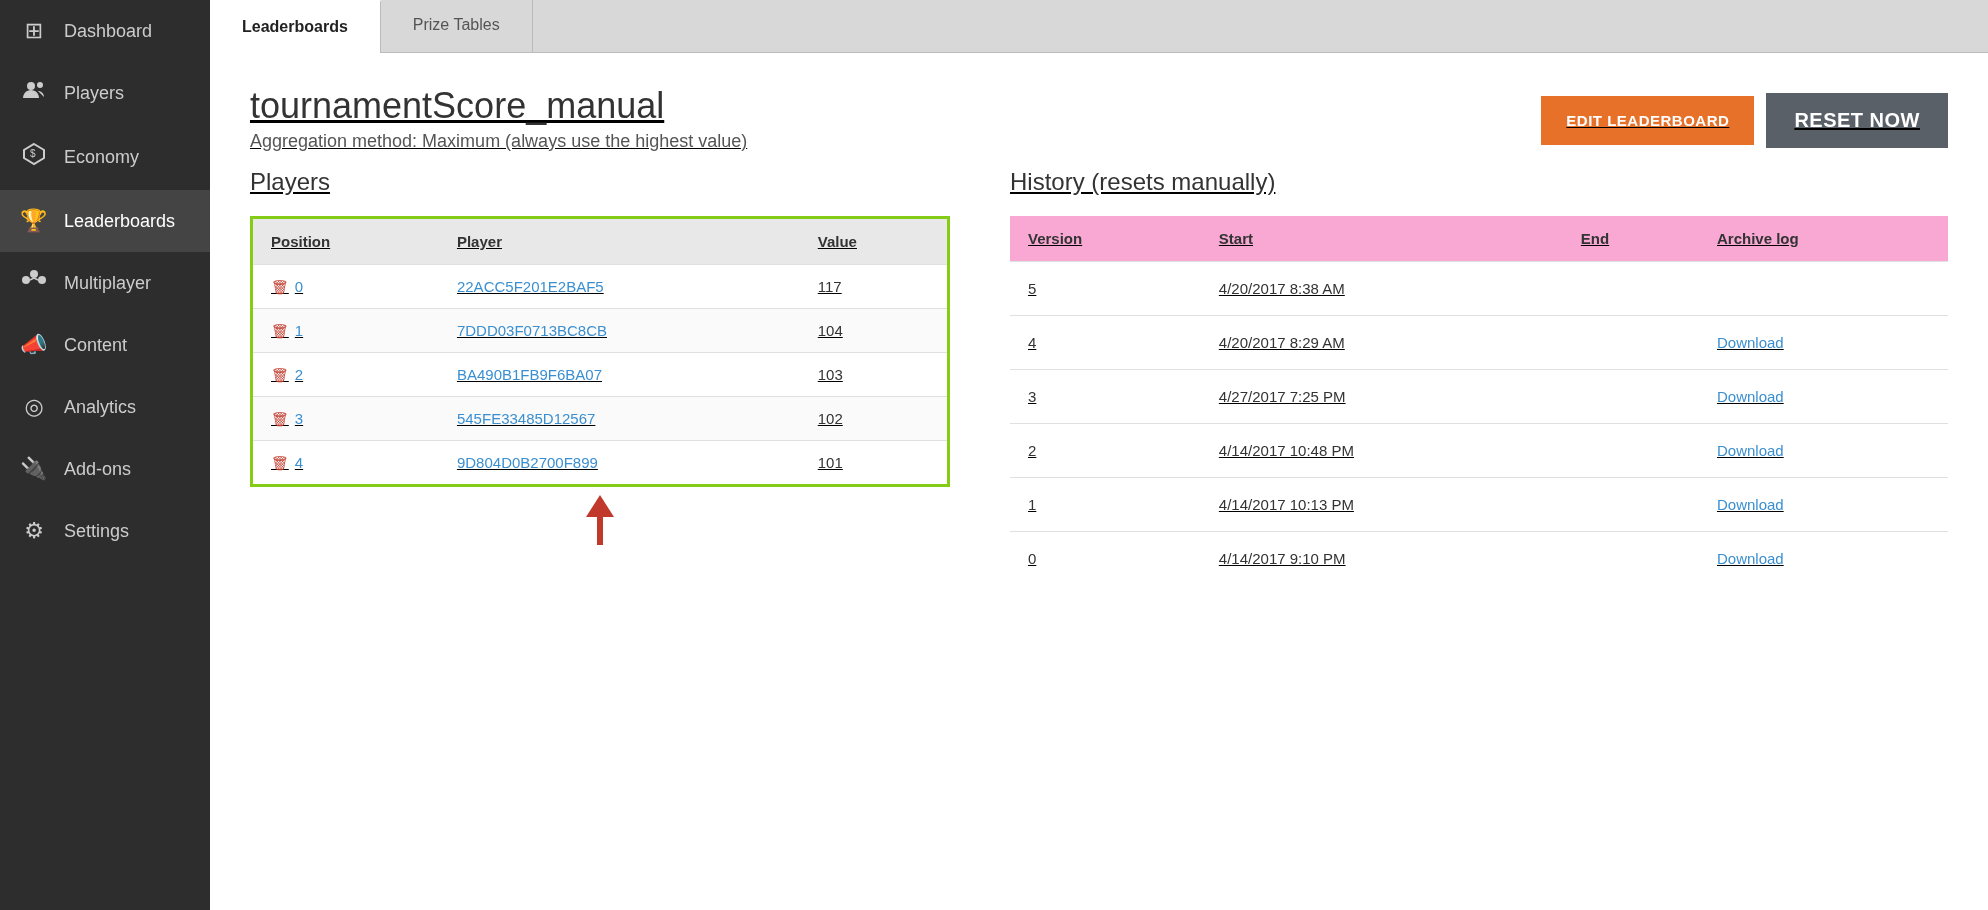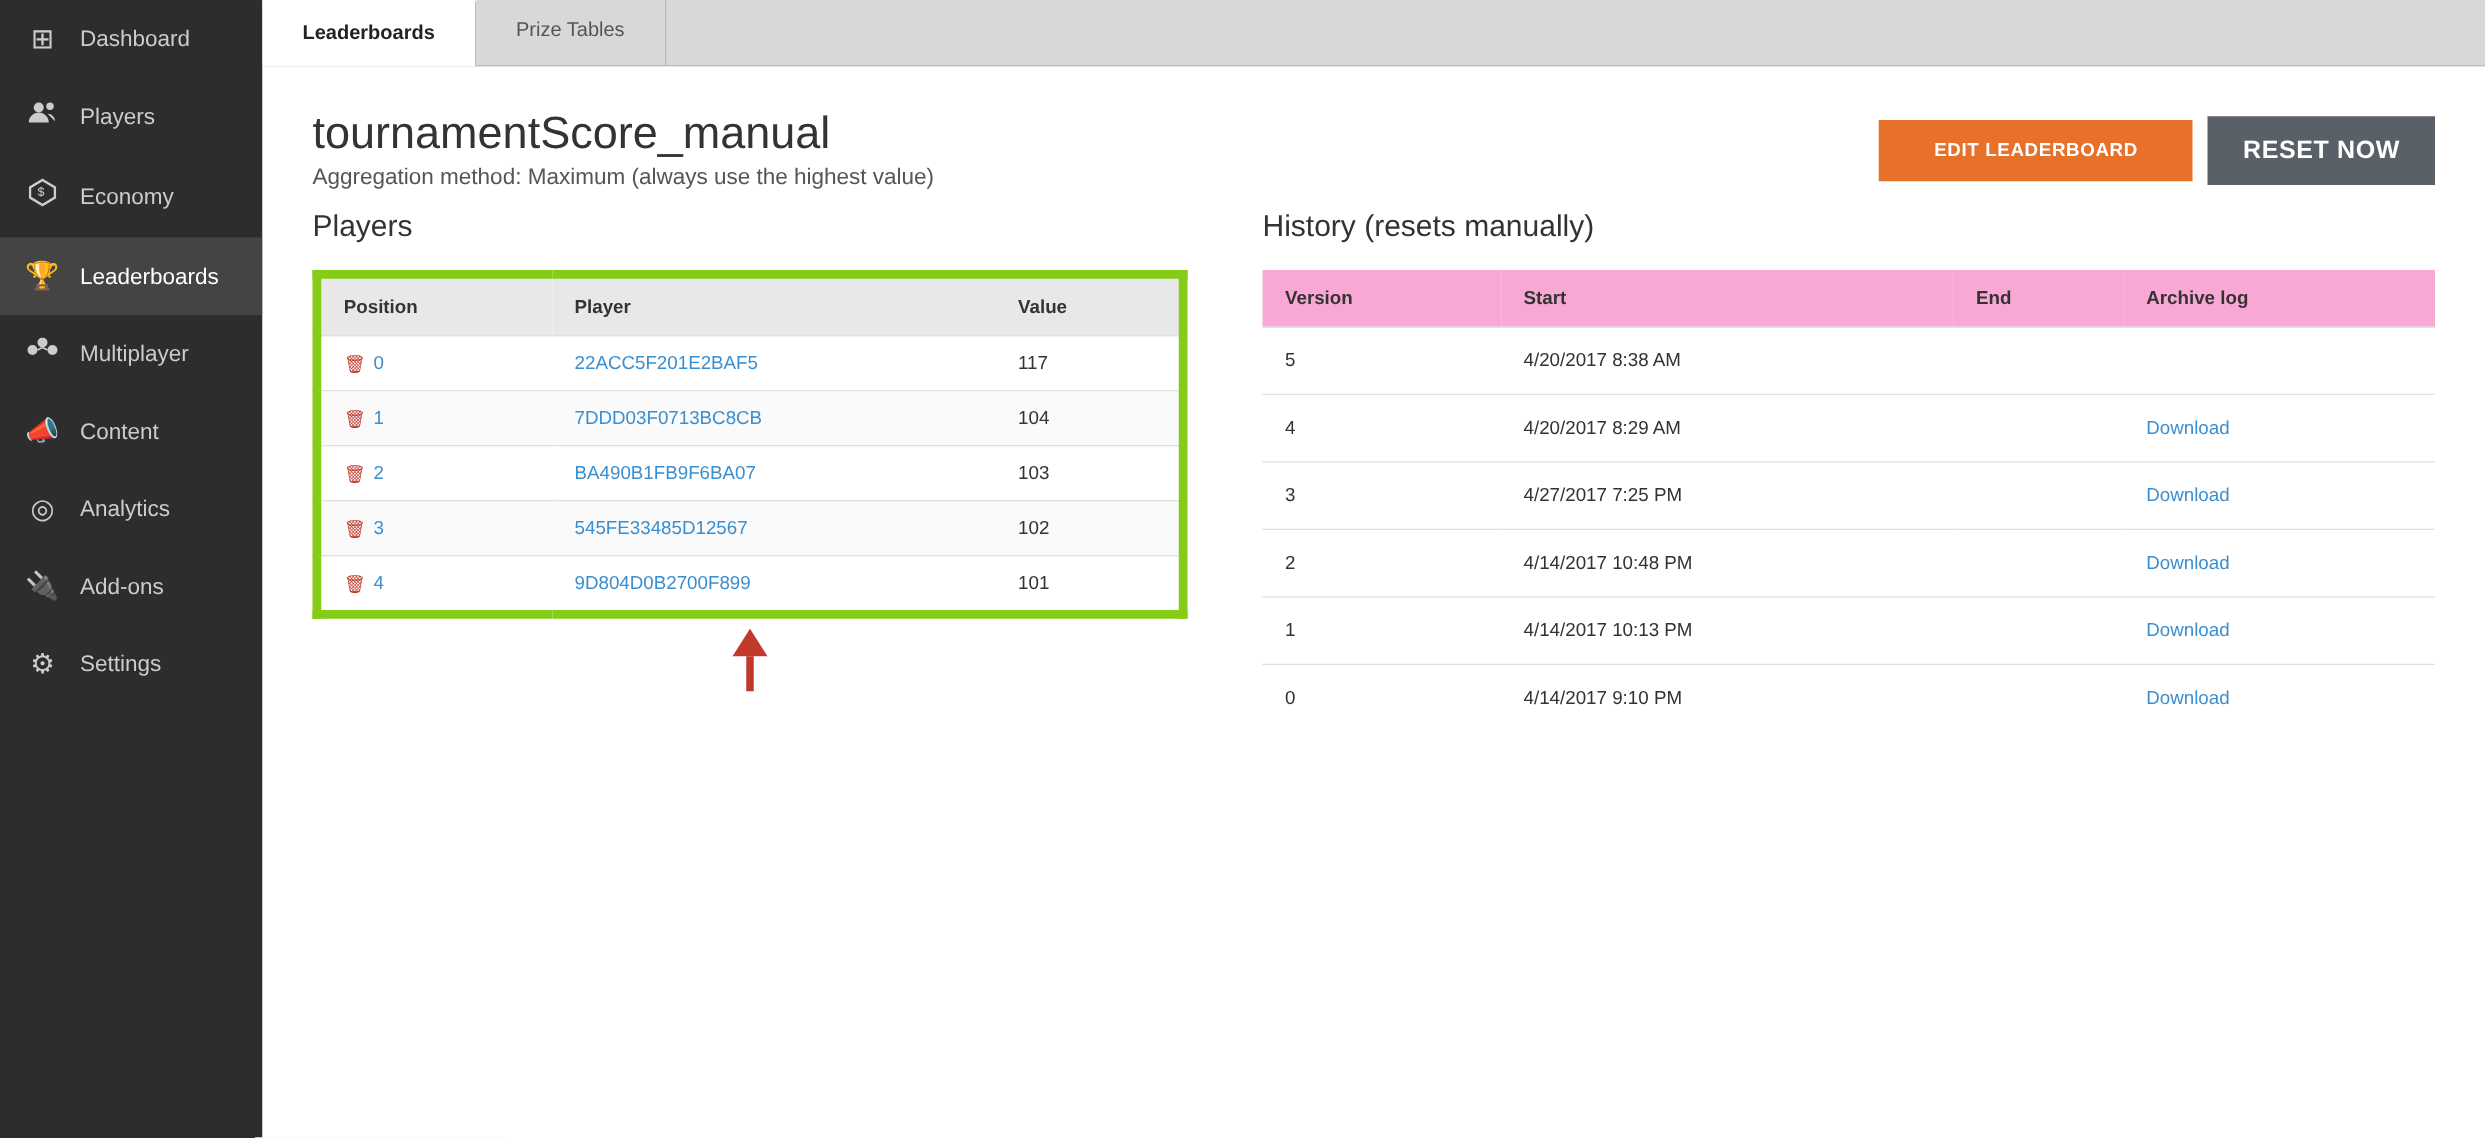--- a/index.html
+++ b/index.html
@@ -60,20 +60,21 @@
       border-top: 2px solid #fff;
       margin-bottom: -1px;
       padding-bottom: 17px;
     }
 
     
     #content {
       flex: 1;
       padding: 32px 40px;
       overflow-y: auto;
+      text-decoration: underline;
     }
 
     
     #header-section {
       display: flex;
       justify-content: space-between;
       align-items: flex-start;
       margin-bottom: 8px;
     }
     #title-block h1 {
@@ -90,21 +91,21 @@
     #header-buttons {
       display: flex;
       gap: 12px;
       align-items: center;
       margin-top: 8px;
     }
     .btn-edit {
       background: #e8712a;
       color: #fff;
       border: none;
-      padding: 16px 44px;
+      padding: 16px 25px;
       font-size: 15px;
       font-weight: 700;
       letter-spacing: 0.5px;
       cursor: pointer;
       text-transform: uppercase;
     }
     .btn-reset {
       background: #5a6068;
       color: #fff;
       border: none;
@@ -135,21 +136,21 @@
     
     .section-title {
       font-size: 24px;
       font-weight: 400;
       color: #333;
       margin-bottom: 20px;
     }
 
     
     .players-table {
-      border: 7px solid #84cc16;
+      border: 3px solid #84cc16;
       border-collapse: collapse;
       width: 100%;
       font-size: 15px;
     }
     .players-table thead tr {
       background: #e8e8e8;
     }
     .players-table th {
       padding: 14px 18px;
       text-align: left;

